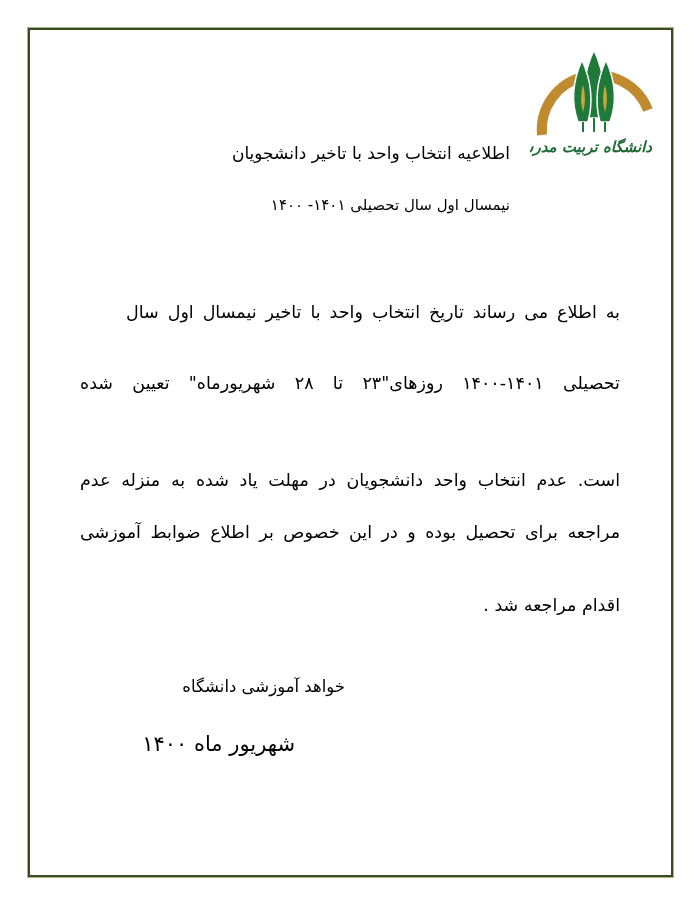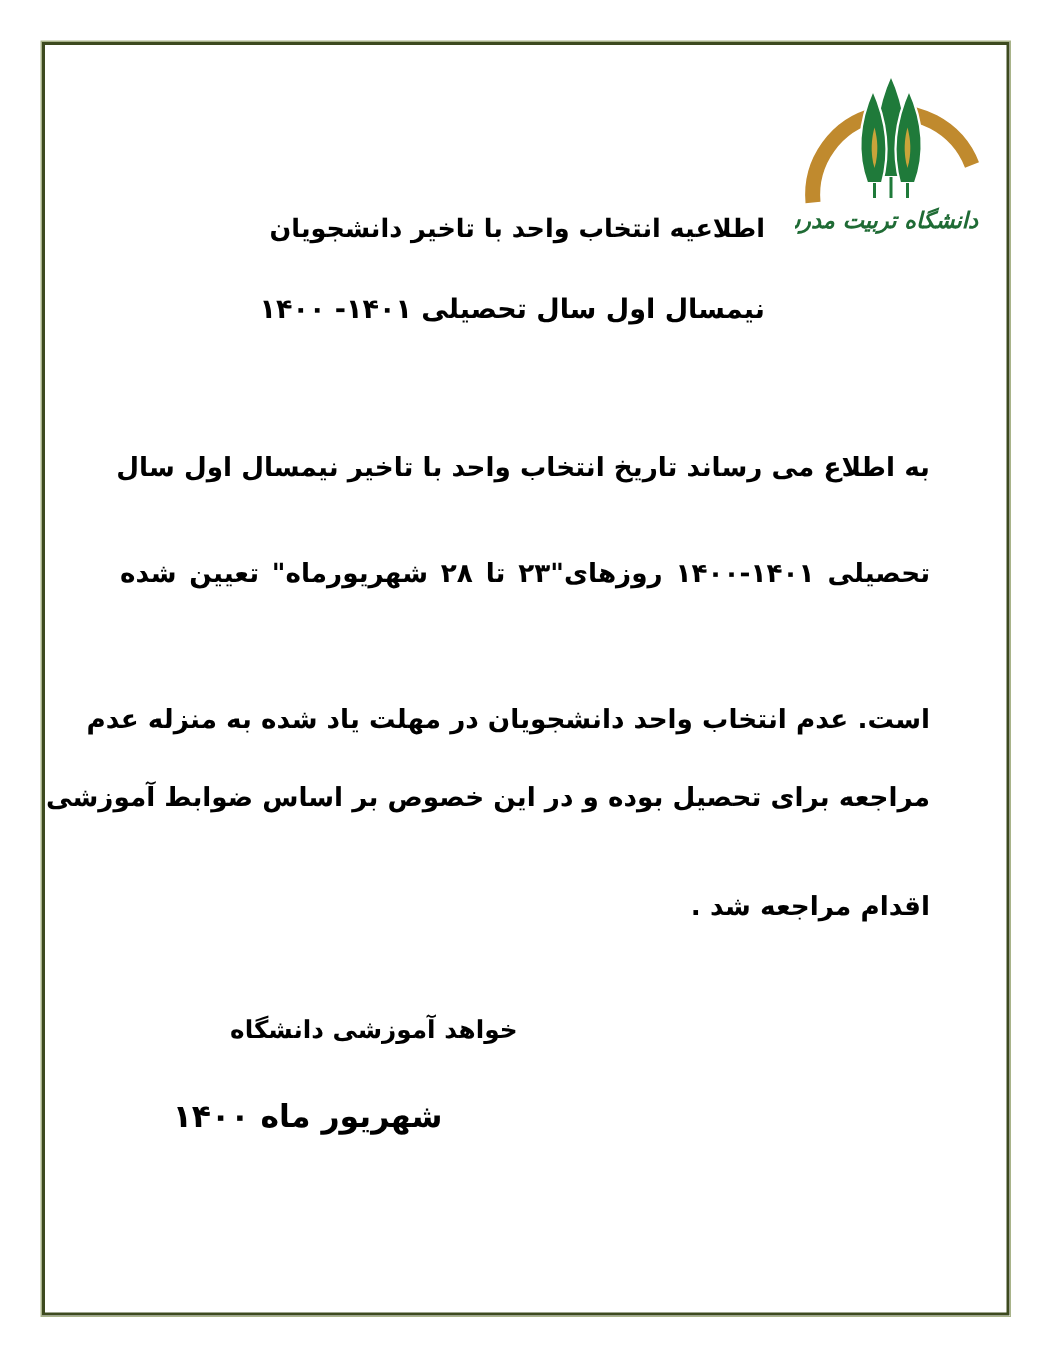--- a/index.html
+++ b/index.html
@@ -27,32 +27,32 @@
     .logo {
       position: absolute;
       left: 530px;
       top: 40px;
       width: 130px;
       height: 120px;
     }
     .text-line {
       position: absolute;
       direction: rtl;
-      font-weight: bold;
+      font-weight: normal;
       white-space: nowrap;
     }
     .title1 {
       right: 190px;
       top: 143px;
       font-size: 17px;
     }
     .title2 {
       right: 190px;
       top: 196px;
-      font-size: 18px;
+      font-size: 15px;
     }
     .body-line {
       left: 80px;
       right: 80px;
       font-size: 17.5px;
       text-align: justify;
       text-align-last: justify;
     }
     .body-line.last {
       text-align-last: right;
@@ -100,17 +100,17 @@
     <text x="122" y="112" text-anchor="start" direction="rtl" font-family="DejaVu Serif, serif" font-size="15" font-style="italic" font-weight="bold" fill="#1f6b35">دانشگاه تربیت مدرس</text>
   </svg>
 </div>
 
 <div class="text-line title1">اطلاعیه انتخاب واحد با تاخیر دانشجویان</div>
 <div class="text-line title2">نیمسال اول سال تحصیلی ۱۴۰۱- ۱۴۰۰</div>
 
 <div class="text-line body-line l1">به اطلاع می رساند تاریخ انتخاب واحد با تاخیر نیمسال اول سال</div>
 <div class="text-line body-line l2">تحصیلی ۱۴۰۱-۱۴۰۰ روزهای"۲۳ تا ۲۸ شهریورماه" تعیین شده</div>
 <div class="text-line body-line l3">است. عدم انتخاب واحد دانشجویان در مهلت یاد شده به منزله عدم</div>
-<div class="text-line body-line l4">مراجعه برای تحصیل بوده و در این خصوص بر اساس ضوابط آموزشی</div>
+<div class="text-line body-line l4">مراجعه برای تحصیل بوده و در این خصوص بر اطلاع ضوابط آموزشی</div>
 <div class="text-line body-line last l5">اقدام مراجعه شد .</div>
 
 <div class="text-line sig1">خواهد آموزشی دانشگاه</div>
 <div class="text-line sig2">شهریور ماه ۱۴۰۰</div>
 
 </body></html>

